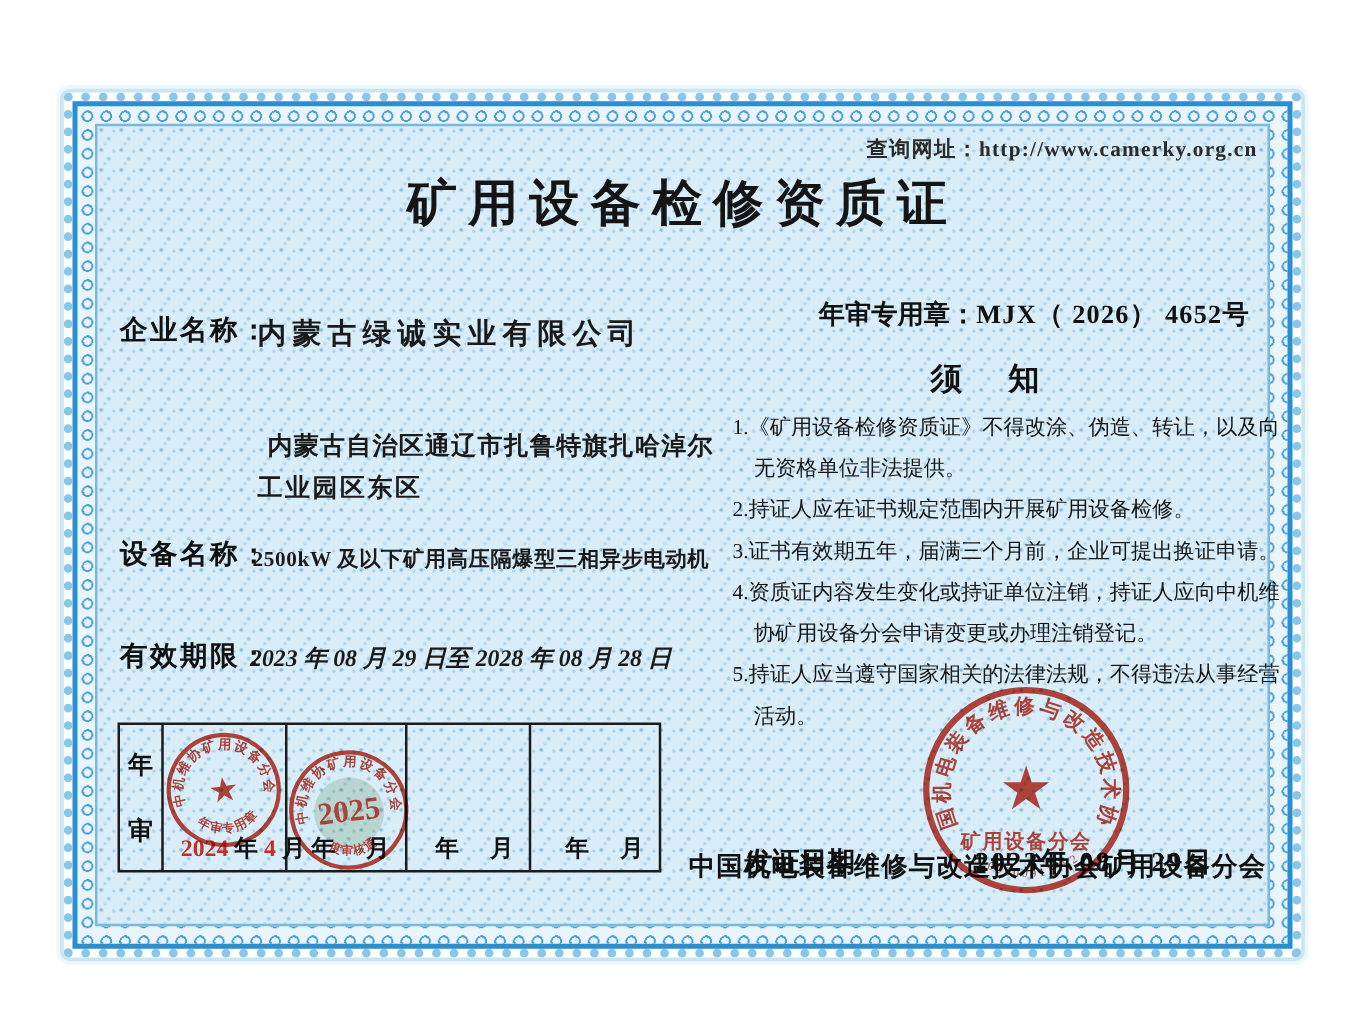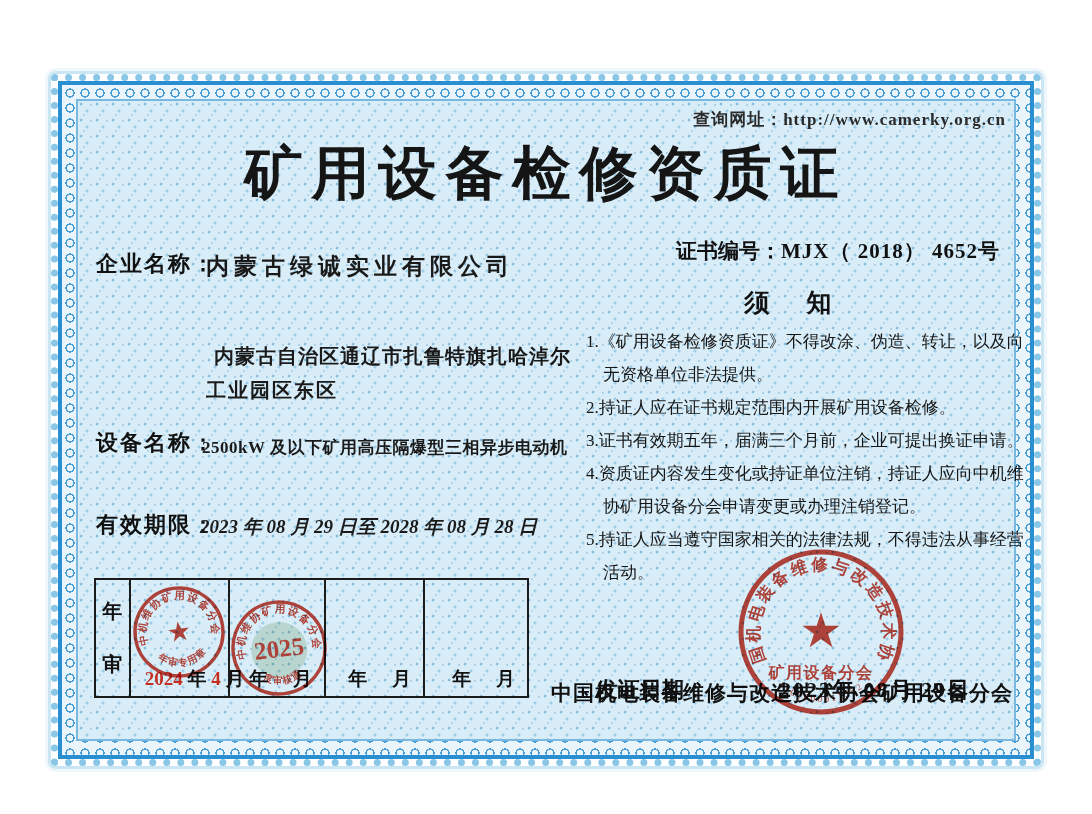--- a/index.html
+++ b/index.html
@@ -20,21 +20,21 @@
     background-image:
       radial-gradient(circle at 3px 3px, rgba(70,150,200,.55) 1.2px, transparent 1.7px),
       radial-gradient(circle at 9px 10px, rgba(90,165,210,.45) 1.3px, transparent 1.8px),
       radial-gradient(circle at 13px 4px, rgba(120,180,220,.50) 1px, transparent 1.5px),
       radial-gradient(circle at 6px 14px, rgba(120,180,220,.40) 1px, transparent 1.5px);
     background-size:16px 16px; }
 
   
   .url { position:absolute; top:7px; right:8px; font-size:17px; font-weight:bold; color:#2a2a2a; letter-spacing:1px; }
   .title { position:absolute; top:34px; left:0; width:100%; text-align:center;
-    font-size:58px; font-weight:900; color:#151515; letter-spacing:9px; }
+    font-size:40px; font-weight:900; color:#151515; letter-spacing:9px; }
   .certno { position:absolute; top:136px; right:14px; font-size:21px; font-weight:bold; color:#111; }
   .certno .num { letter-spacing:1px; }
 
   .lbl { position:absolute; font-family:"Liberation Sans","DejaVu Sans",sans-serif;
     font-weight:bold; font-size:22px; color:#111; letter-spacing:2px; }
   .val { position:absolute; font-weight:bold; color:#1a1a1a; }
   .v-company { left:128px; top:150px; font-size:23px; letter-spacing:5px; }
   .v-addr1 { left:136px; top:242px; font-size:20px; letter-spacing:1px; }
   .v-addr2 { left:128px; top:276px; font-size:20px; letter-spacing:2px; }
   .v-equip { left:124px; top:335px; font-size:17px; letter-spacing:.5px; }
@@ -77,21 +77,21 @@
 <body>
 
 <div class="cert">
   <div class="band">
     <div class="field">
 
       <div class="url">查询网址：http://www.camerky.org.cn</div>
       <div class="title">矿用设备检修资质证</div>
 
       <div class="certno">
-        <span>证书编号：</span><span class="num">MJX（ 2018） 4652号</span>
+        <span>年审专用章：</span><span class="num">MJX（ 2026） 4652号</span>
       </div>
 
       <div class="lbl" style="left:18px; top:148px;">企业名称：</div>
       <div class="val v-company">内蒙古绿诚实业有限公司</div>
 
       <div class="val v-addr1">内蒙古自治区通辽市扎鲁特旗扎哈淖尔</div>
       <div class="val v-addr2">工业园区东区</div>
 
       <div class="lbl" style="left:18px; top:327px;">设备名称：</div>
       <div class="val v-equip">2500kW 及以下矿用高压隔爆型三相异步电动机</div>

